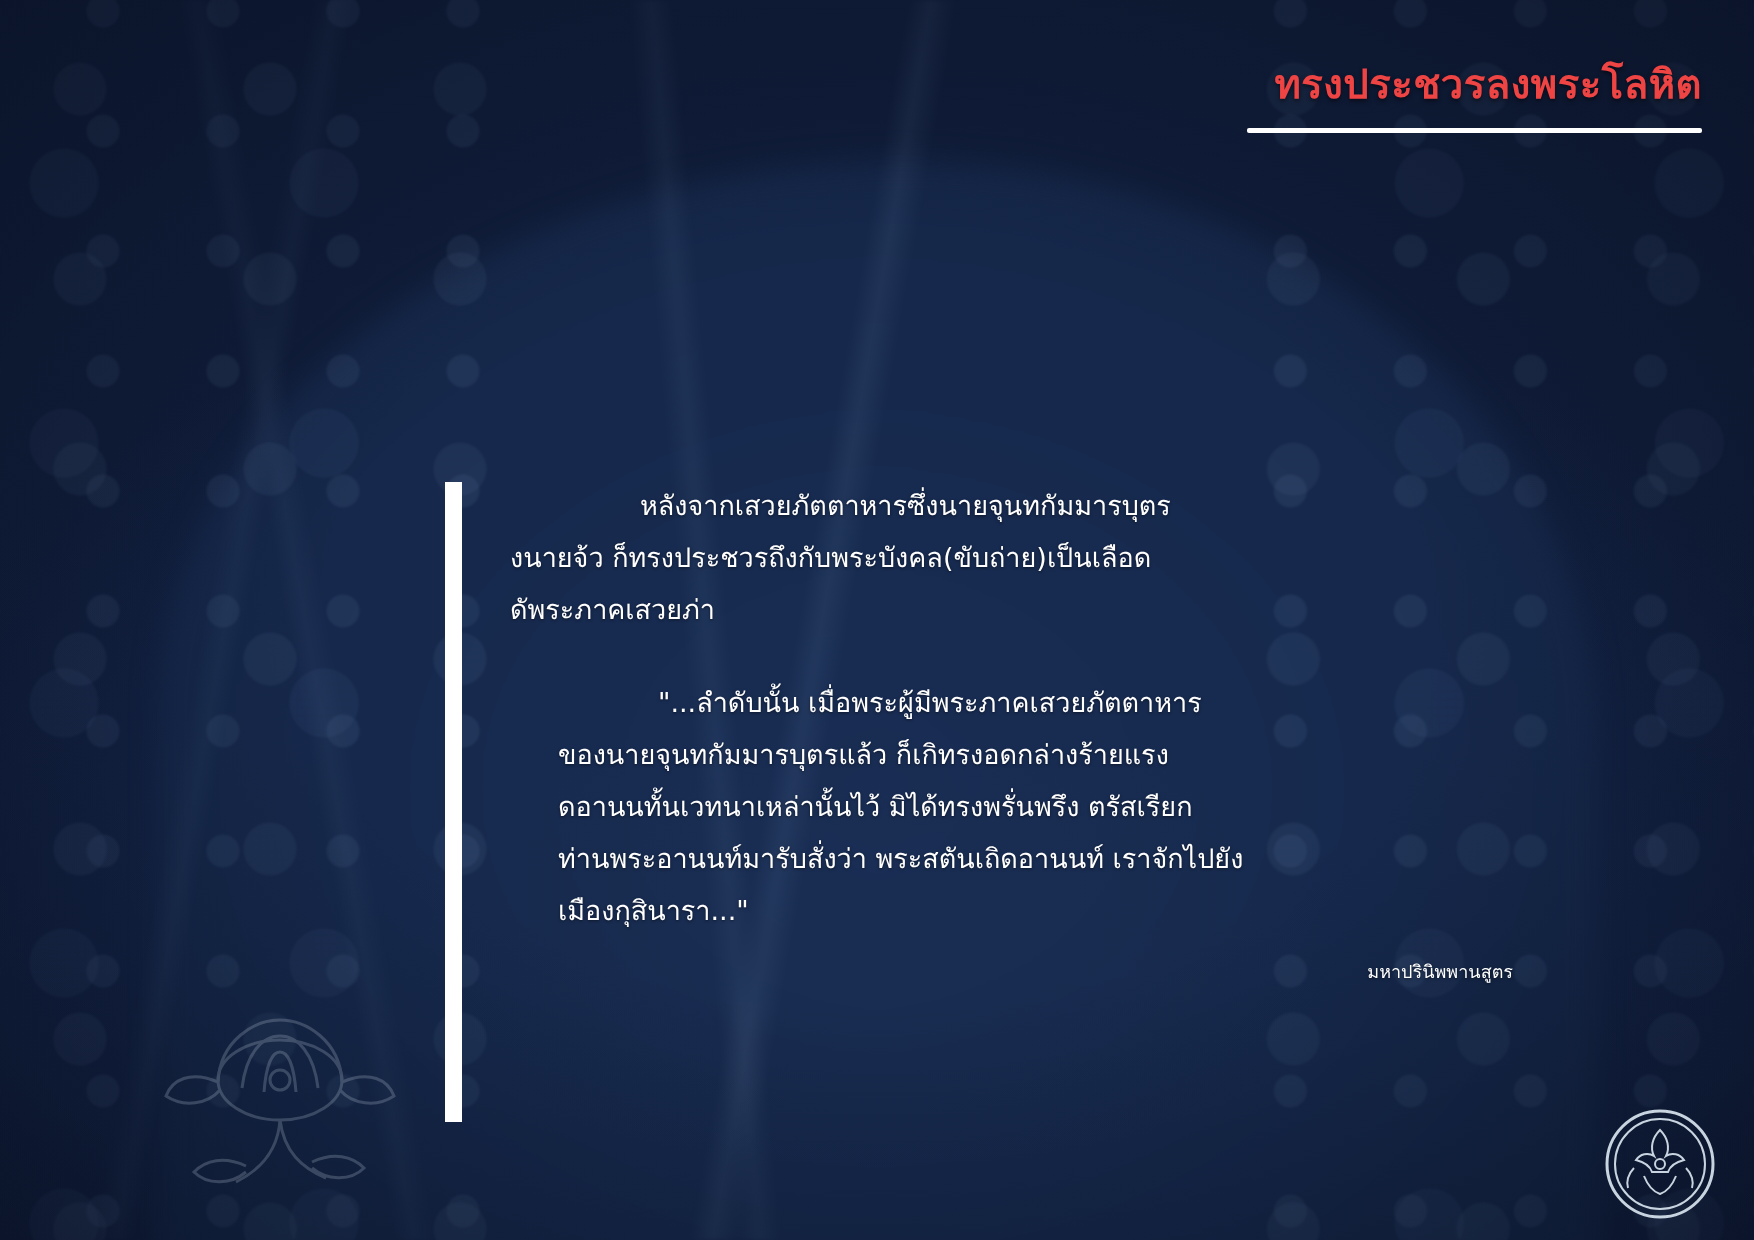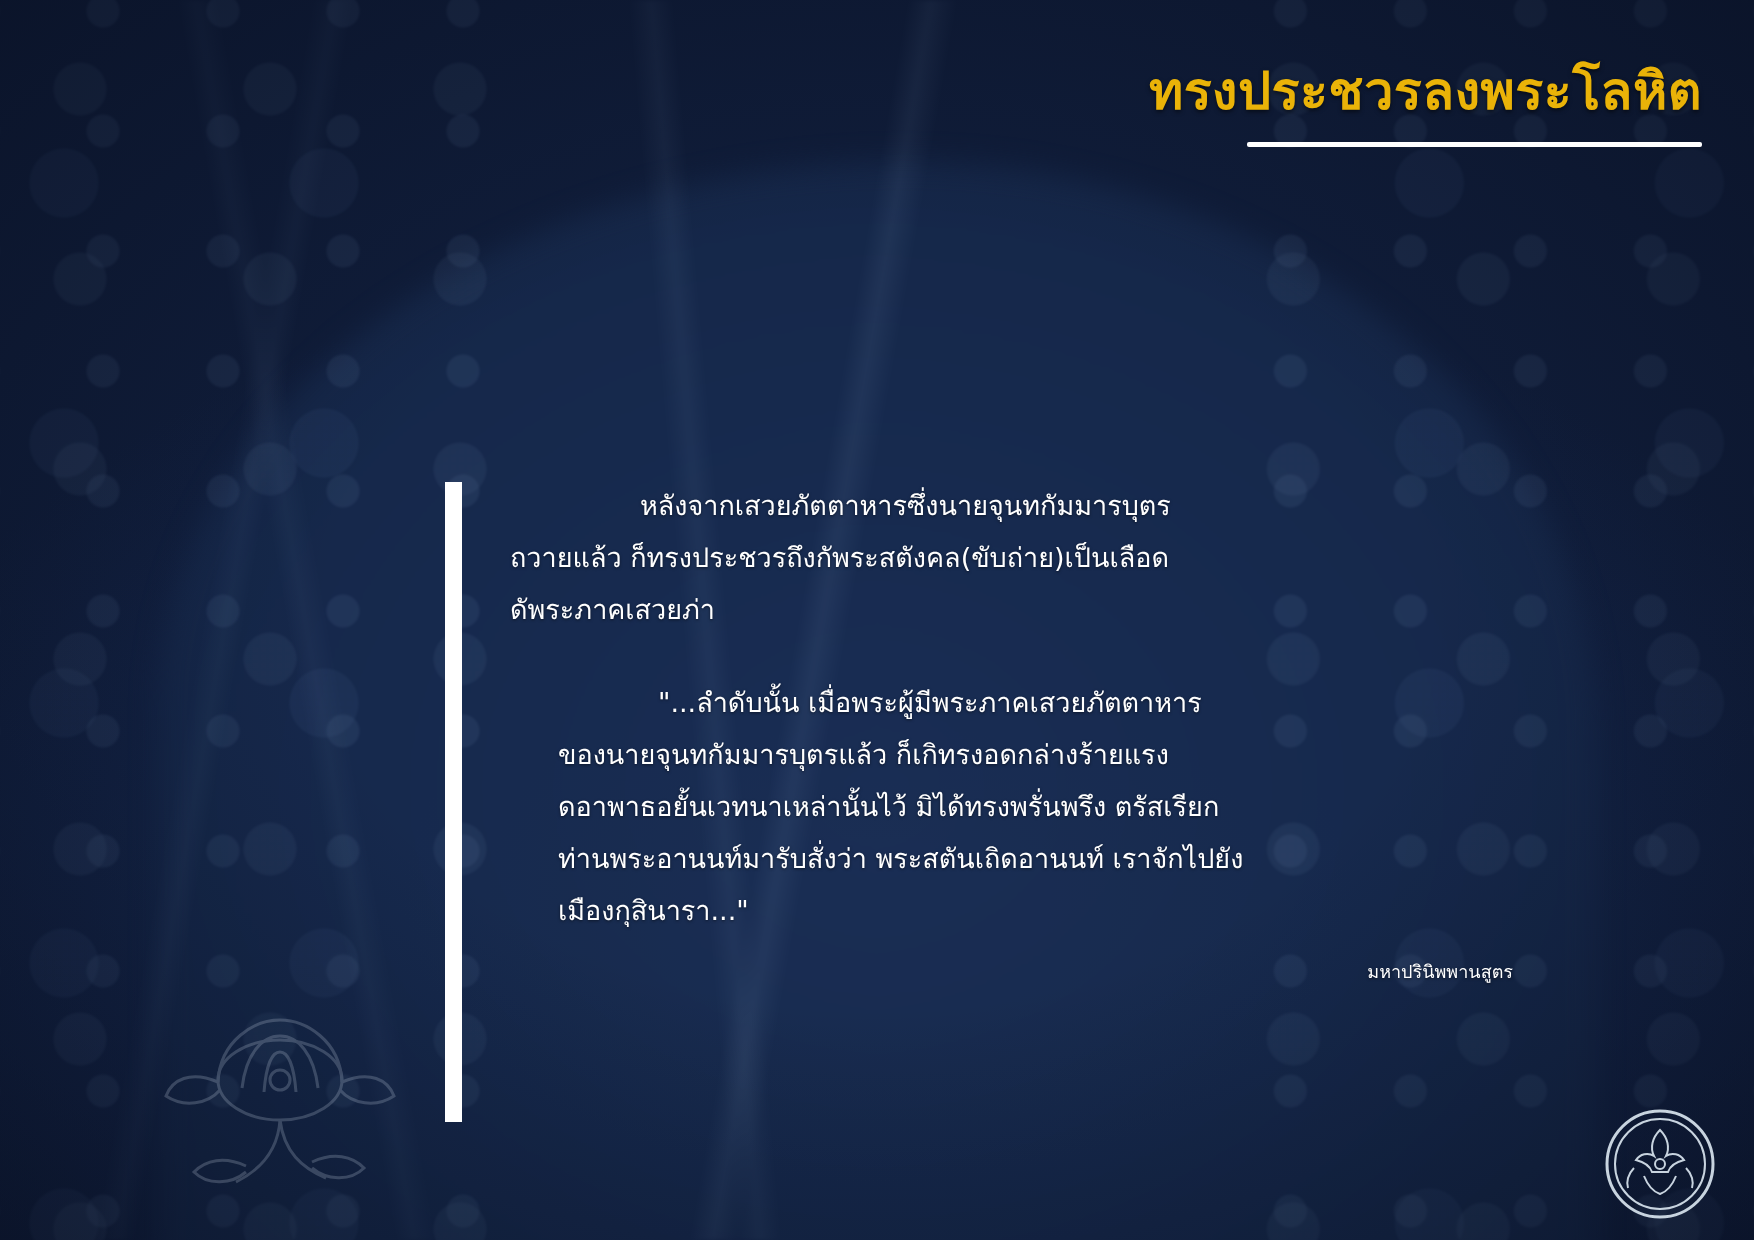--- a/index.html
+++ b/index.html
@@ -84,22 +84,22 @@
 
   
   .header {
     position: absolute;
     right: 52px;
     top: 60px;
     text-align: right;
     width: 800px;
   }
   .header-title {
-    color: #eab308;
-    font-size: 52px;
+    color: #ef4444;
+    font-size: 40px;
     font-weight: 700;
     letter-spacing: .5px;
     line-height: 1.2;
     text-shadow: 0 2px 4px rgba(0,0,0,.55);
     white-space: nowrap;
   }
   .header-rule {
     margin-top: 20px;
     margin-left: auto;
     width: 455px;
@@ -188,28 +188,28 @@
     <div class="header-title">ทรงประชวรลงพระโลหิต</div>
     <div class="header-rule"></div>
   </div>
 
   <div class="body-wrap">
     <div class="accent-bar"></div>
     <div class="text-col">
 
       <p class="para-1">
         <span class="indent"></span><span>หลังจากเสวยภัตตาหารซึ่งนายจุนทกัมมารบุตร</span><br>
-        <span>ถวายแล้ว  ก็ทรงประชวรถึงกัพระสตังคล(ขับถ่าย)เป็นเลือด</span><br>
+        <span>งนายจ้ว  ก็ทรงประชวรถึงกับพระบังคล(ขับถ่าย)เป็นเลือด</span><br>
         <span>ดัพระภาคเสวยภ่า</span>
       </p>
 
       <p class="quote">
         <span class="quote-line"><span class="indent"></span><span>"...ลำดับนั้น  เมื่อพระผู้มีพระภาคเสวยภัตตาหาร</span></span>
         <span class="quote-line">ของนายจุนทกัมมารบุตรแล้ว  ก็เกิทรงอดกล่างร้ายแรง</span>
-        <span class="quote-line">ดอาพาธอยั้นเวทนาเหล่านั้นไว้  มิได้ทรงพรั่นพรึง  ตรัสเรียก</span>
+        <span class="quote-line">ดอานนทั้นเวทนาเหล่านั้นไว้  มิได้ทรงพรั่นพรึง  ตรัสเรียก</span>
         <span class="quote-line">ท่านพระอานนท์มารับสั่งว่า  พระสตันเถิดอานนท์ เราจักไปยัง</span>
         <span class="quote-line">เมืองกุสินารา..."</span>
       </p>
 
       <div class="source">มหาปรินิพพานสูตร</div>
     </div>
   </div>
 
   <svg class="seal" viewBox="0 0 112 112">
     <circle cx="56" cy="56" r="53" fill="none" stroke="#d8e4ee" stroke-width="3"></circle>

